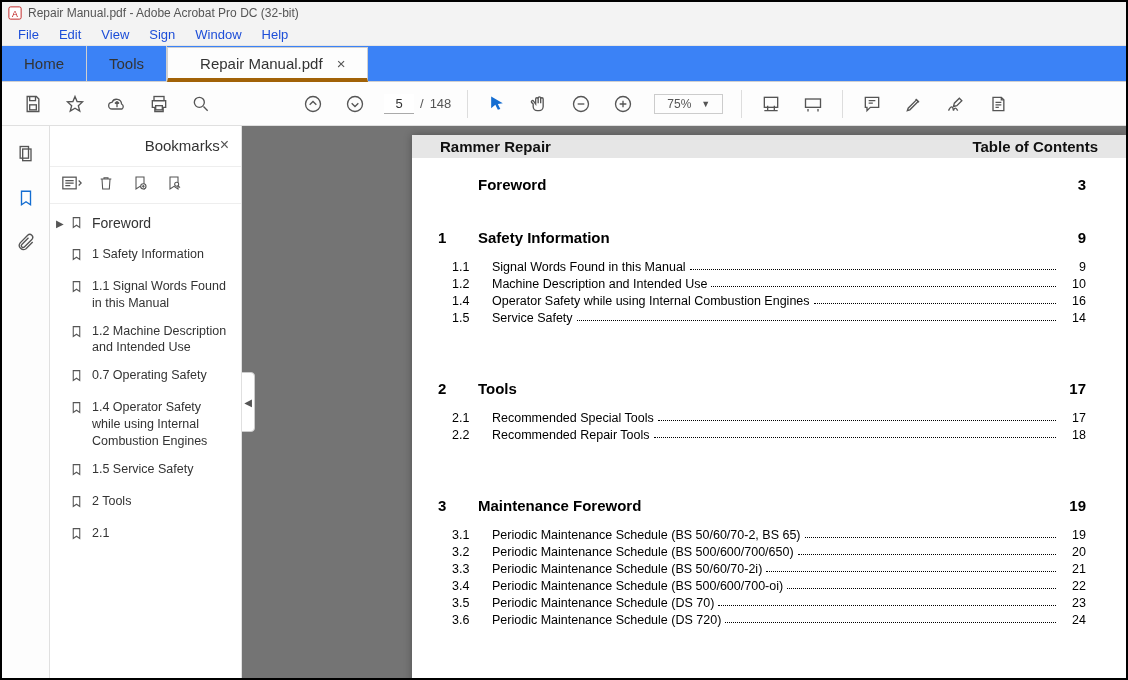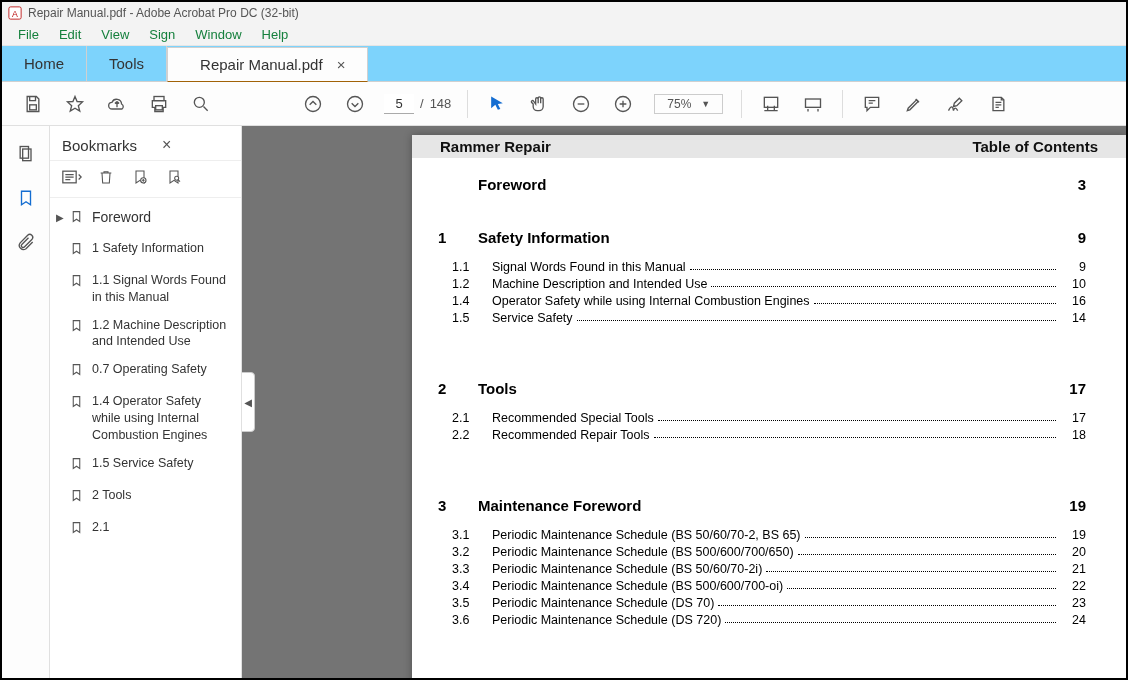--- a/index.html
+++ b/index.html
@@ -1,39 +1,39 @@
 <!DOCTYPE html>
 <html><head>
 <meta charset="utf-8">
 <style>
 * { box-sizing: border-box; margin: 0; padding: 0; font-family: "Segoe UI", Arial, sans-serif; }
 body { background: #000; width: 1128px; height: 680px; overflow: hidden; }
 .window { position: absolute; top: 2px; left: 2px; right: 2px; bottom: 2px; background: #fff; display: flex; flex-direction: column; }
 .titlebar { height: 22px; background: #f3f3f3; display: flex; align-items: center; padding: 0 6px; font-size: 12px; color: #555; }
 .titlebar-icon { width: 14px; height: 14px; margin-right: 6px; display:inline-flex; align-items:center; justify-content:center; color:#b11; }
 .menubar { height: 22px; background: #f3f3f3; display: flex; align-items: center; padding: 0 6px; border-bottom: 1px solid #e5e5e5; }
-.menubar-item { font-size: 13px; color: #15803d; padding: 2px 10px; cursor: default; }
-.tabsbar { height: 36px; background: #7dd3fc; display: flex; align-items: stretch; border-bottom: 1px solid #d0d0d0; }
+.menubar-item { font-size: 13px; color: #1d4ed8; padding: 2px 10px; cursor: default; }
+.tabsbar { height: 36px; background: #3b82f6; display: flex; align-items: stretch; border-bottom: 1px solid #d0d0d0; }
 .tabsbar .tab { display: flex; align-items: center; padding: 0 22px; font-size: 15px; color: #333; border-right: 1px solid #d0d0d0; cursor: default; }
-.tabsbar .tab.active { background: #fdfdfd; border-top: 1px solid #d0d0d0; border-left: 1px solid #d0d0d0; border-bottom: 1px solid #a16207; position: relative; top: 1px; padding-left: 32px; }
+.tabsbar .tab.active { background: #fdfdfd; border-top: 1px solid #d0d0d0; border-left: 1px solid #d0d0d0; border-bottom: 4px solid #a16207; position: relative; top: 1px; padding-left: 32px; }
 .tabsbar .tab .close { margin-left: 14px; font-size: 15px; color:#555; }
 .toolbar { height: 44px; background: #fdfdfd; border-bottom: 1px solid #e0e0e0; display: flex; align-items: center; padding: 0 10px; }
 .tool { width: 28px; height: 28px; margin: 0 7px; display: inline-flex; align-items: center; justify-content: center; color: #555; cursor: default; }
 .tool svg { width: 20px; height: 20px; }
 .sep { width: 1px; height: 28px; background: #ddd; margin: 0 8px; }
 .pagebox { display: flex; align-items: center; margin: 0 8px; font-size: 13px; color: #555; }
 .pagebox input { width: 30px; text-align: center; border: none; border-bottom: 1px solid #aaa; font-size: 13px; color:#333; padding:2px; }
 .zoombox { display: flex; align-items: center; margin: 0 10px; font-size: 12px; color: #555; border: 1px solid #ccc; padding: 2px 12px; }
 .zoombox .caret { margin-left: 10px; font-size: 9px; }
 .content { flex: 1; display: flex; overflow: hidden; }
 .leftrail { width: 48px; background: #fdfdfd; border-right: 1px solid #e0e0e0; display: flex; flex-direction: column; align-items: center; padding-top: 14px; }
 .leftrail .railbtn { width: 28px; height: 28px; margin-bottom: 16px; display:flex; align-items:center; justify-content:center; color:#555; }
 .leftrail .railbtn.active { color: #146dd1; }
 .bmpanel { width: 192px; border-right: 1px solid #e0e0e0; display: flex; flex-direction: column; }
-.bmhead { display: flex; align-items: center; justify-content: flex-start; padding: 10px 12px 6px; border-bottom: 1px solid #eee; gap: 25px; }
+.bmhead { display: flex; align-items: center; justify-content: flex-end; padding: 10px 12px 12px; border-bottom: 1px solid #eee; }
 .bmhead-title { font-size: 15px; color: #333; }
 .bmhead-close { font-size: 16px; color: #555; cursor: default; }
 .bmtoolbar { display: flex; align-items: center; gap: 14px; padding: 6px 12px 10px; border-bottom: 1px solid #eee; color:#555; }
 .bmtoolbar .tbtn { width: 20px; height: 20px; display:flex; align-items:center; justify-content:center; }
 .bmlist { flex: 1; overflow-y: auto; padding: 6px 4px 6px 2px; position: relative; }
 .bmitem { display: flex; align-items: flex-start; padding: 4px 6px 4px 4px; font-size: 14px; color: #333; line-height: 1.35; }
 .bmitem .arrow { width: 14px; flex-shrink:0; color:#555; font-size:10px; padding-top:3px; }
 .bmitem .bicon { width: 16px; flex-shrink:0; margin-right: 6px; color:#555; padding-top:1px; }
 .bmitem .btxt { flex: 1; }
 .bmitem.sub { padding-left: 18px; }

